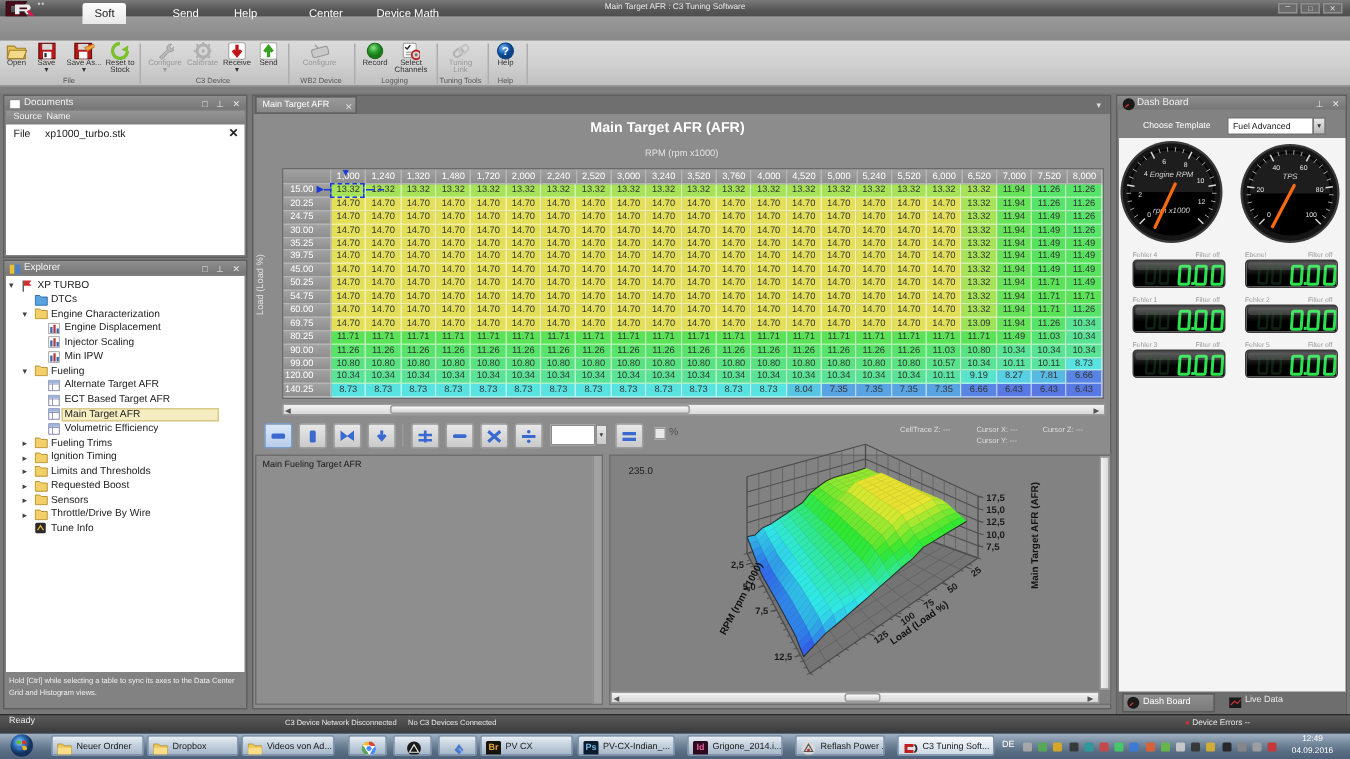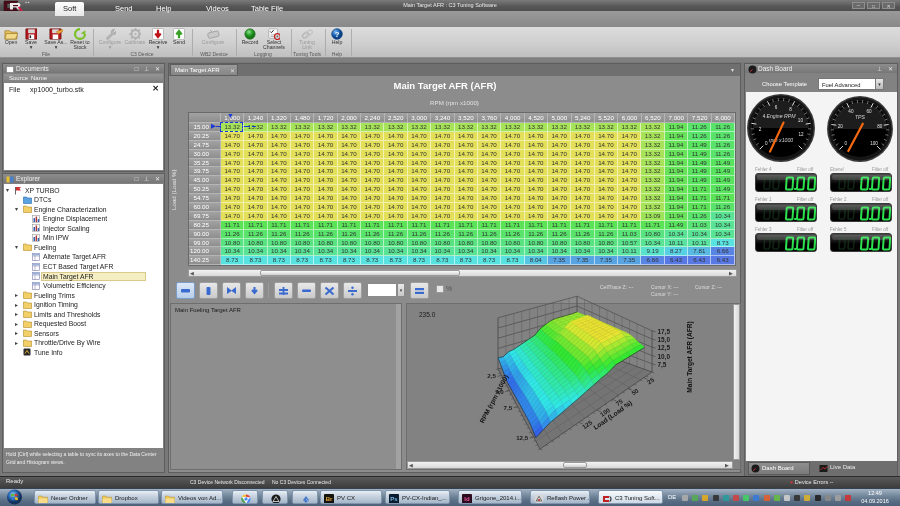--- a/index.html
+++ b/index.html
@@ -72,22 +72,22 @@
       <rect x="1" y="1" width="8" height="6" fill="#d8d8d8" stroke="#999" stroke-width="0.5"></rect>
       <rect x="2" y="2" width="4" height="2" fill="#c04040"></rect>
       <circle cx="24" cy="4" r="3.5" fill="#2a2a2a"></circle>
       <path d="M22 5 a3 3 0 0 1 4-2" stroke="#e8e8e8" stroke-width="0.8" fill="none"></path>
       <path d="M40 2 h8 l-2 4 h-6 Z" fill="#b05050" stroke="#777" stroke-width="0.5"></path>
     </svg>
     <div class="abs" id="tabrow"></div>
     <div class="rtab sel" style="left:55px;">Soft</div>
     <div class="rtab" style="left:107px;">Send</div>
     <div class="rtab" style="left:148px;">Help</div>
-    <div class="rtab" style="left:198px;">Videos</div>
-    <div class="rtab" style="left:243px;">Table File</div>
+    <div class="rtab" style="left:198px;">Center</div>
+    <div class="rtab" style="left:243px;">Device Math</div>
     <div class="abs" id="ribbon">
       <div class="ribtn" style="left:0px;width:22px;"><svg width="16" height="13" viewBox="0 0 16 13">
           <path d="M1 3 h5 l1.5 1.5 H14 V12 H1 Z" fill="#e8c15c" stroke="#a3802a" stroke-width="0.8"></path>
           <path d="M2.5 6 H15 L12.5 12 H1 Z" fill="#f3d98a" stroke="#a3802a" stroke-width="0.8"></path>
         </svg>Open</div>
       <div class="ribtn" style="left:20px;width:22px;"><svg width="14" height="13" viewBox="0 0 14 13">
           <path d="M1 1 H13 V12 H1 Z" fill="#b6191c" stroke="#6d0d0f" stroke-width="0.9"></path>
           <rect x="3.4" y="1.4" width="7.2" height="4.2" fill="#d8d8d8"></rect>
           <rect x="4" y="7" width="6" height="5" fill="#fff"></rect>
           <rect x="5" y="8" width="1.6" height="3" fill="#222"></rect>

